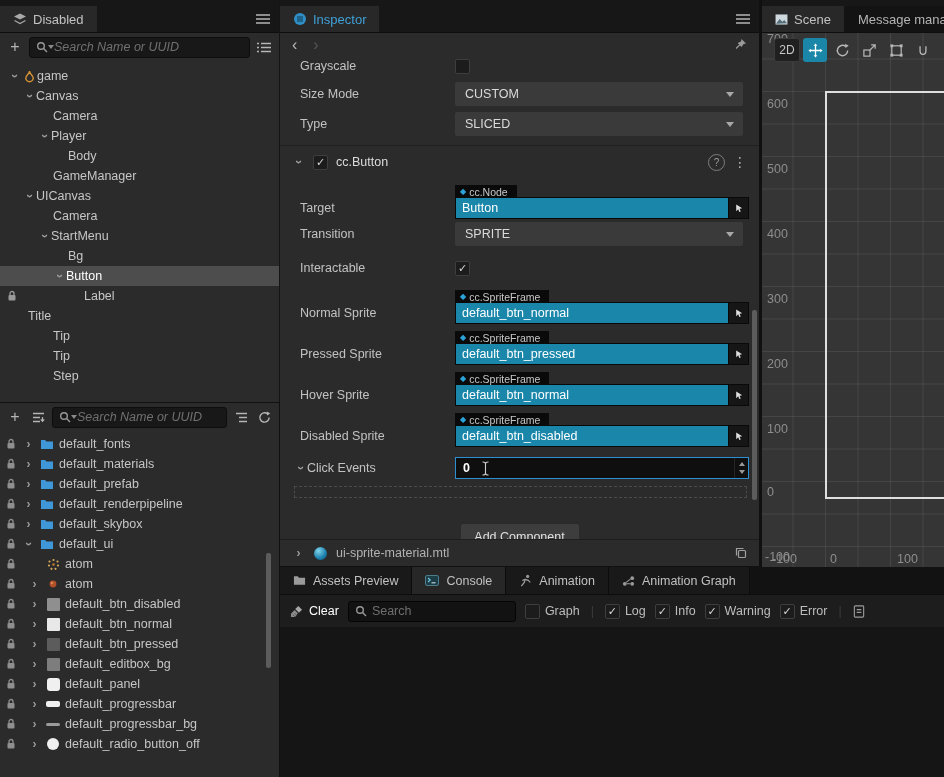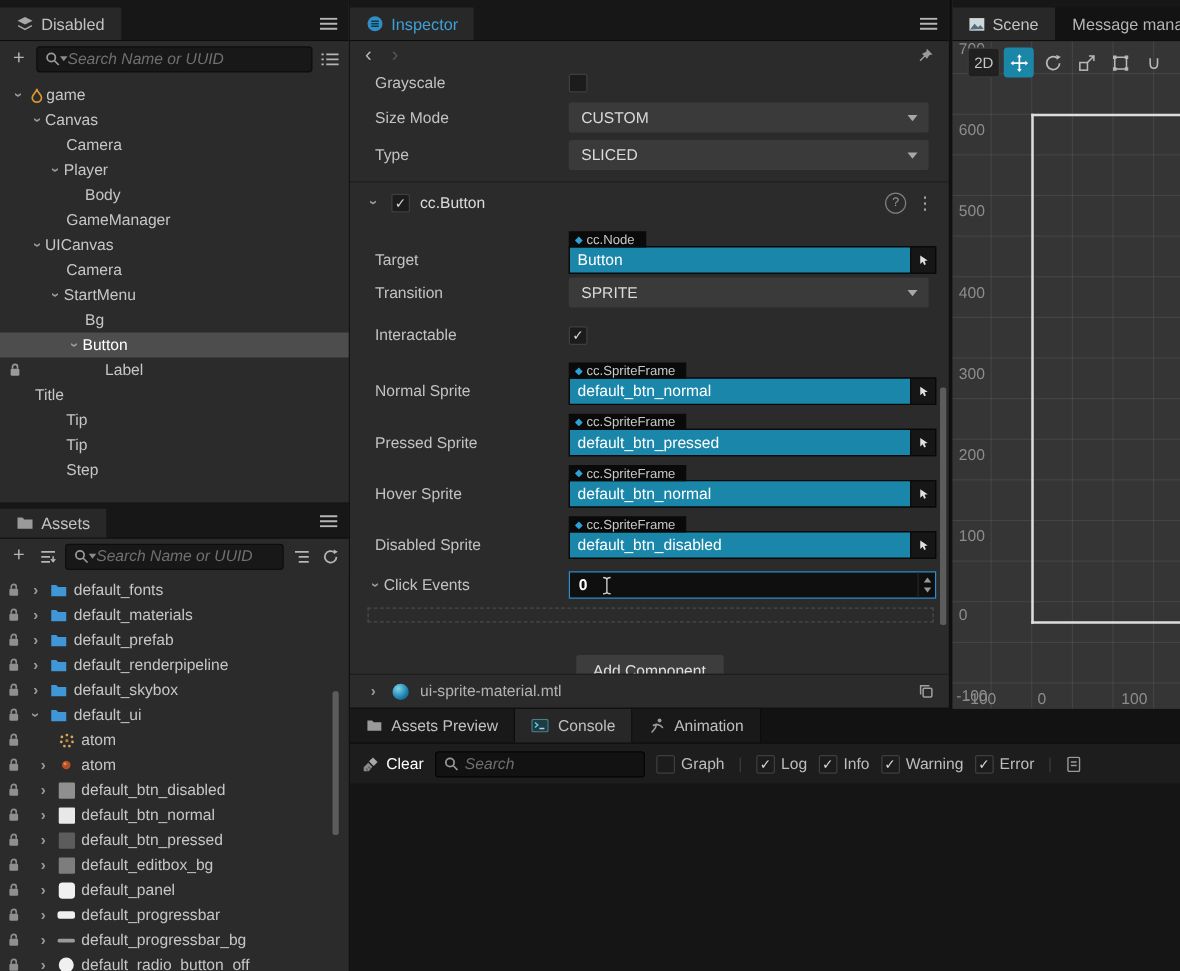--- a/index.html
+++ b/index.html
@@ -81,21 +81,21 @@
   .sphere{width:13px;height:13px;border-radius:50%;background:radial-gradient(circle at 35% 30%,#7fd4e8,#1c7fae 60%,#0d4f74)}
   .ffname{color:#b2b2b2;flex:1}
 
   
   .btabs{height:27px;background:#121212;display:flex;align-items:flex-end;border-bottom:1px solid #0c0c0c}
   .btab{height:27px;display:flex;align-items:center;gap:7px;padding:0 13px;background:#191919;color:#c0c0c0;border-right:1px solid #0c0c0c;box-sizing:border-box}
   .btab.active{background:#272727}
   .ctoolbar{height:32px;background:#1d1d1d;display:flex;align-items:center;gap:9px;padding:0 10px;border-bottom:1px solid #0e0e0e}
   .clearbtn{display:flex;align-items:center;gap:6px;color:#ffffff}
   .csearch{width:168px;height:21px;background:#121212;border:1px solid #050505;border-radius:3px;display:flex;align-items:center;gap:5px;padding:0 6px;box-sizing:border-box}
-  .csearch .ph{color:#6f6f6f;font-style:italic}
+  .csearch .ph{color:#6f6f6f;}
   .cdiv{color:#3c3c3c;padding:0 2px}
   .fcb{display:flex;align-items:center;gap:5px;color:#bdbdbd}
   .ccontent{position:absolute;top:60px;left:0;right:0;bottom:0;background:#151515}
 
   
   .msgtab{flex:1;height:26px;display:flex;align-items:center;background:#131313;color:#b5b5b5;overflow:hidden;padding-left:14px;white-space:nowrap;font-size:13px}
   .viewport{position:absolute;top:33px;left:0;right:0;bottom:0;background-color:#353535;
     background-image:linear-gradient(to right,rgba(255,255,255,.08) 1px,transparent 1px),
                      linear-gradient(to bottom,rgba(255,255,255,.08) 1px,transparent 1px);
     background-size:32.5px 32.5px;background-position:30.5px 25.5px}
@@ -209,36 +209,20 @@
     <div class="trow" style="padding-left:53px">
       <span>Tip</span>
     </div>
     <div class="trow" style="padding-left:53px">
       <span>Step</span>
     </div>
   </div>
 </div>
 
 <div class="panel" id="assets">
-  <div class="tabbar" style="height:28px">
-    <div class="tab active" style="height:23px">
-      <span class="icon">
-        <svg width="14" height="11" viewBox="0 0 14 11">
-            <path d="M1 1h4l1.5 1.5H13V10H1z" fill="#9a9a9a"></path>
-          </svg>
-      </span>
-      <span>Assets</span>
-    </div>
-    <div class="spacer"></div>
-    <div class="burger">
-      <svg width="14" height="10" viewBox="0 0 14 10">
-          <path d="M0 1h14M0 5h14M0 9h14" stroke="#b5b5b5" stroke-width="1.6"></path>
-        </svg>
-    </div>
-  </div>
   <div class="ptoolbar">
     <span class="tbtn plus">+</span>
     <span class="tbtn">
       <svg width="13" height="11" viewBox="0 0 13 11">
           <path d="M1 1.5h11M1 5.5h7M1 9.5h7" stroke="#b5b5b5" stroke-width="1.4"></path>
           <path d="M10.5 5v4M8.8 7.3l1.7 2 1.7-2" fill="none" stroke="#b5b5b5" stroke-width="1.2"></path>
         </svg>
     </span>
     <div class="searchbox">
       <span class="icon">
@@ -727,20 +711,31 @@
       <span>Console</span>
     </div>
     <div class="btab">
       <span class="icon">
         <svg width="13" height="13" viewBox="0 0 14 14">
             <circle cx="9.3" cy="2.6" r="1.7" fill="#9a9a9a"></circle>
             <path d="M2.5 13l3.2-4 .9-3.2 3.3 1 2.3 2.2M6 6l-2.5 1" fill="none" stroke="#9a9a9a" stroke-width="1.4"></path>
           </svg>
       </span>
       <span>Animation</span>
+    </div>
+    <div class="btab">
+      <span class="icon">
+        <svg width="13" height="12" viewBox="0 0 14 12">
+            <circle cx="3" cy="9" r="2" fill="#9a9a9a"></circle>
+            <circle cx="11" cy="3" r="2" fill="#9a9a9a"></circle>
+            <circle cx="11" cy="9" r="2" fill="#9a9a9a"></circle>
+            <path d="M5 9h4M4.5 7.5l4.5-3.5" stroke="#9a9a9a" stroke-width="1.1"></path>
+          </svg>
+      </span>
+      <span>Animation Graph</span>
     </div>
     <div class="spacer" style="background:#121212;height:27px"></div>
   </div>
   <div class="ctoolbar">
     <span class="clearbtn">
       <span class="icon">
         <svg width="13" height="13" viewBox="0 0 14 14">
             <path d="M9 1l4 4-3.4 3.4-4-4z" fill="#a8a8a8"></path>
             <path d="M5 5.5L8.5 9 5.5 13H1v-3.5z" fill="#8a8a8a"></path>
             <path d="M3 10.5l2 2M5 9l2 2" stroke="#5a5a5a" stroke-width="1"></path>

